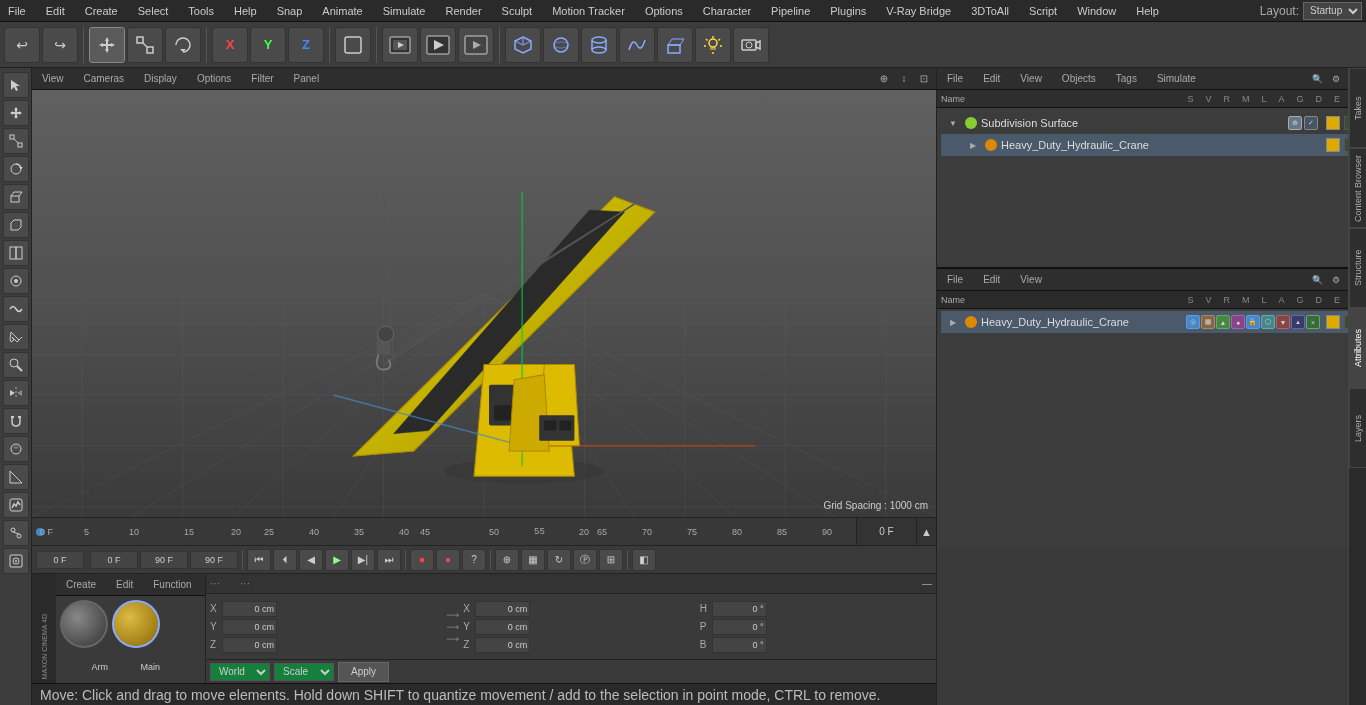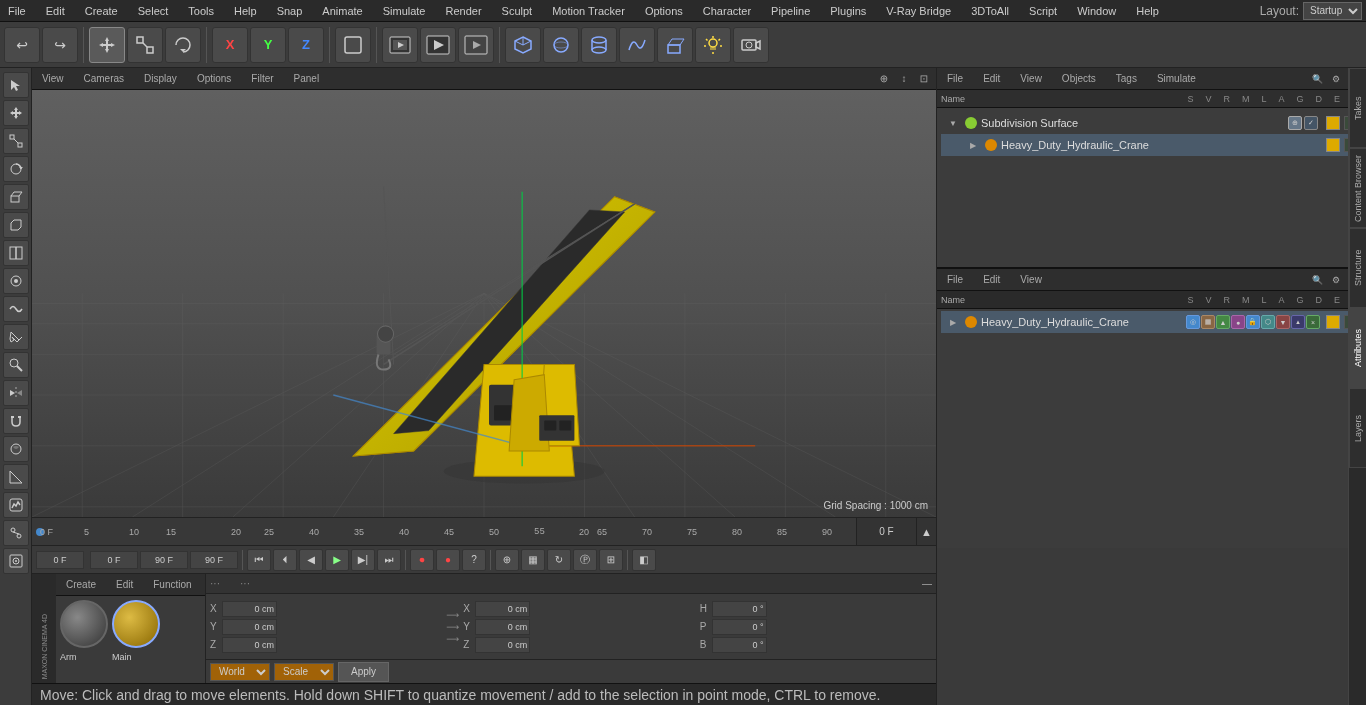--- a/index.html
+++ b/index.html
@@ -80,32 +80,32 @@
     #scene-lower-colheader { display: flex; align-items: center; height: 18px; background: #2a2a2a; border-bottom: 1px solid #111; padding: 0 4px; }
 
     #scene-lower-list { flex: 1; padding: 2px 4px; overflow-y: auto; }
 
     
     #status-bar { height: 22px; background: #2a2a2a; border-top: 1px solid #111; display: flex; align-items: center; padding: 0 8px; }
     #status-text { font-size: 14px; color: #bbb; }
 
     
     #mat-balls { display: flex; gap: 4px; padding: 4px; }
-    .mat-ball-item { display: flex; flex-direction: column; align-items: flex-start; gap: 4px; cursor: pointer; }
+    .mat-ball-item { display: flex; flex-direction: column; align-items: flex-end; gap: 14px; cursor: pointer; }
     .mat-ball { width: 48px; height: 48px; border-radius: 50%; cursor: pointer; position: relative; }
     .mat-ball-arm { background: radial-gradient(circle at 35% 35%, #888, #333); border: 2px solid #666; }
     .mat-ball-main { background: radial-gradient(circle at 35% 35%, #ddbb44, #886600); border: 2px solid #888; }
     .mat-ball.selected { border: 2px solid #88aaff; }
     .mat-label { font-size: 9px; color: #ccc; }
     .coord-lbl { font-size: 10px; color: #aaa; width: 10px; }
     .coord-val { width: 55px; height: 16px; background: #444; border: 1px solid #333; color: #ccc; font-size: 9px; padding: 0 2px; text-align: right; }
 
     
     #ws-bar { display: flex; align-items: center; height: 24px; background: #3a3a3a; border-top: 1px solid #222; padding: 0 4px; gap: 4px; }
-    .ws-dropdown { height: 18px; background: #a16207; border: 1px solid #555; color: #ccc; font-size: 10px; padding: 0 4px; min-width: 60px; }
+    .ws-dropdown { height: 18px; background: #15803d; border: 1px solid #555; color: #ccc; font-size: 10px; padding: 0 4px; min-width: 60px; }
     .ws-apply { height: 20px; background: #555; border: 1px solid #666; color: #ccc; font-size: 10px; padding: 0 12px; cursor: pointer; }
 
     
     #crane-container { position: absolute; top: 0; left: 0; width: 100%; height: 100%; }
   </style>
 </head>
 <body>
 
 <div id="menu-bar">
   <div class="menu-item">File</div>
@@ -464,27 +464,27 @@
     </div>
 
     <div id="timeline">
       <div id="timeline-ruler" style="position:relative; flex:1; overflow:hidden;">
         <div style="position:absolute; left:4px; top:50%; transform:translateY(-50%); width:8px; height:8px; background:#4488cc; border-radius:50%;"></div>
         <div style="display:flex; align-items:center; height:100%; padding-left:2px; gap:0;">
 
           <span class="tick-label" style="left:8px;">0 F</span>
           <span class="tick-label" style="left:52px;">5</span>
           <span class="tick-label" style="left:97px;">10</span>
-          <span class="tick-label" style="left:134px;">15</span>
+          <span class="tick-label" style="left:152px;">15</span>
           <span class="tick-label" style="left:199px;">20</span>
           <span class="tick-label" style="left:232px;">25</span>
           <span class="tick-label" style="left:277px;">40</span>
           <span class="tick-label" style="left:322px;">35</span>
           <span class="tick-label" style="left:367px;">40</span>
-          <span class="tick-label" style="left:412px;">45</span>
+          <span class="tick-label" style="left:388px;">45</span>
           <span class="tick-label" style="left:457px;">50</span>
           <span class="tick-label" style="left:502px;font-family:Liberation Mono, monospace;">55</span>
           <span class="tick-label" style="left:547px;">20</span>
           <span class="tick-label" style="left:565px;">65</span>
           <span class="tick-label" style="left:610px;">70</span>
           <span class="tick-label" style="left:655px;">75</span>
           <span class="tick-label" style="left:700px;">80</span>
           <span class="tick-label" style="left:745px;">85</span>
           <span class="tick-label" style="left:790px;">90</span>
         </div>

